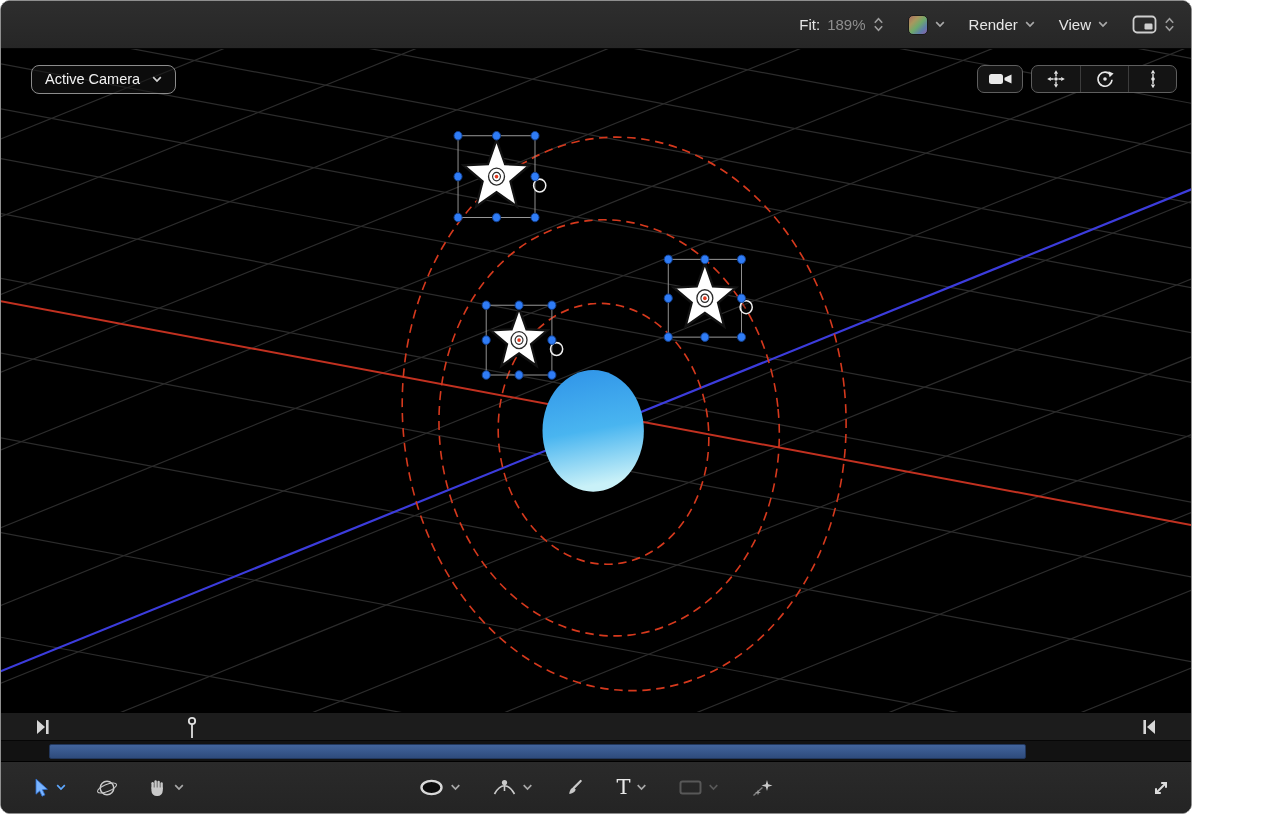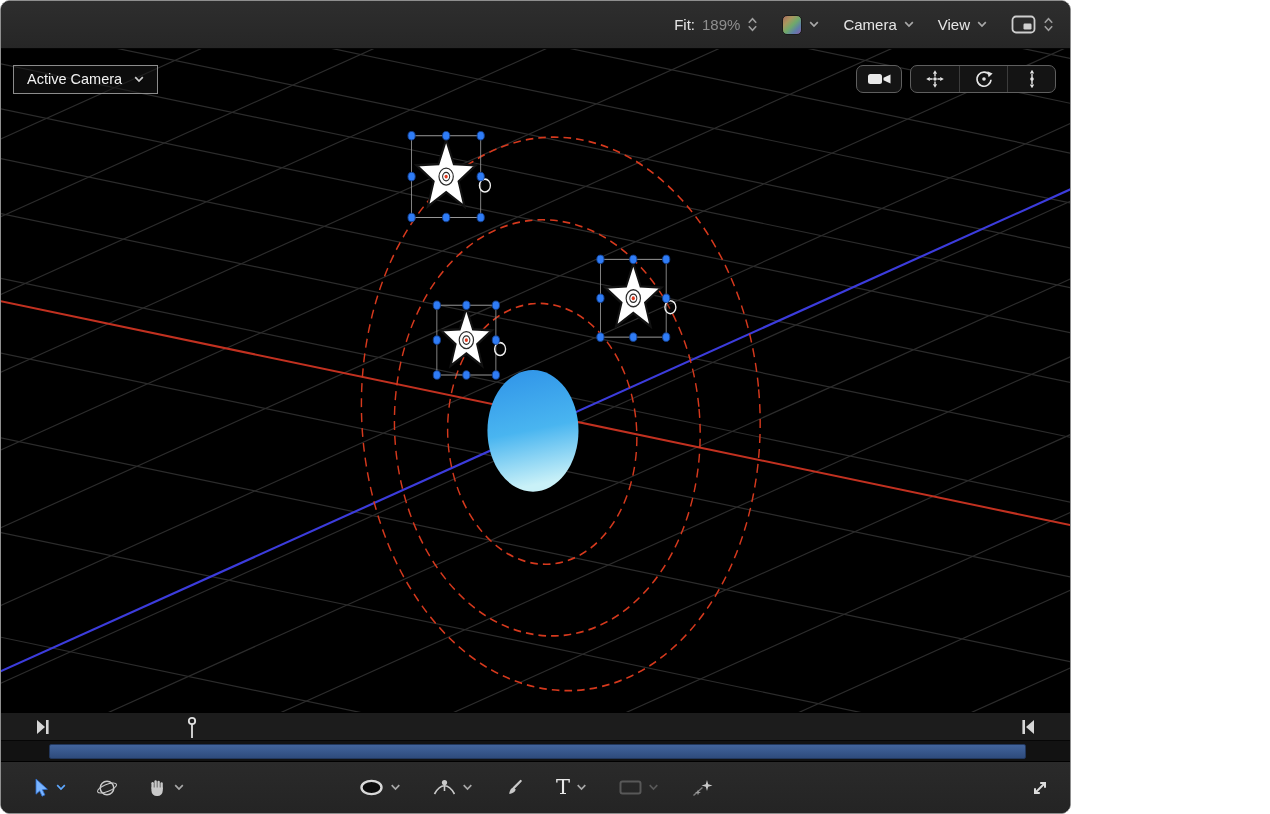--- a/index.html
+++ b/index.html
@@ -1,33 +1,33 @@
 <!DOCTYPE html>
 <html><head>
 <meta charset="utf-8">
 <style>
   * { box-sizing: border-box; margin: 0; padding: 0; }
   html,body { background:#ffffff; font-family:"Liberation Sans", sans-serif; }
-  .window { position:relative; width:1071px; height:814px; border:1px solid #8f8f8f;
+  .window { position:relative; width:1192px; height:814px; border:1px solid #8f8f8f;
             border-radius:10px; overflow:hidden; background:#000; display:flex; flex-direction:column; }
 
   
   .top-toolbar { flex:0 0 48px; background:linear-gradient(#2e2e2e,#262626);
                  border-bottom:1px solid #050505; display:flex; align-items:center;
                  justify-content:flex-end; gap:24px; padding:0 16px; color:#e6e6e6; font-size:15px; }
   .ctl { display:flex; align-items:center; gap:7px; cursor:default; }
   .dim { color:#8f8f8f; }
   .swatch { width:20px; height:20px; border-radius:5px; border:1px solid #1a1a1a;
             background:linear-gradient(135deg,#a96a5e 0%,#a9975e 28%,#6ea96b 52%,#5e7ea9 76%,#8a5ea9 100%); }
 
   
   .canvas { position:relative; flex:1 1 auto; background:#000; overflow:hidden; }
   #scene-svg { position:absolute; inset:0; width:100%; height:100%; }
-  .camera-btn { position:absolute; left:12px; top:16px; display:flex; align-items:center; gap:12px;
-                padding:5px 13px 6px; border:1px solid #8c8c8c; border-radius:0;
+  .camera-btn { position:absolute; left:30px; top:16px; display:flex; align-items:center; gap:12px;
+                padding:5px 13px 6px; border:1px solid #8c8c8c; border-radius:8px;
                 background:rgba(22,22,22,0.55); color:#f2f2f2; font-size:14.5px; }
   .view-tools { position:absolute; right:14px; top:16px; display:flex; gap:8px; align-items:center; }
   .vt-btn { height:28px; min-width:46px; display:flex; align-items:center; justify-content:center;
             background:#141414; border:1px solid #5f5f5f; border-radius:7px; }
   .vt-group { display:flex; background:#141414; border:1px solid #5f5f5f; border-radius:7px; overflow:hidden; }
   .vt-cell { width:48px; height:26px; display:flex; align-items:center; justify-content:center; }
   .vt-cell + .vt-cell { border-left:1px solid #3c3c3c; }
 
   
   .ruler { position:relative; flex:0 0 28px; background:#1c1c1c; border-top:1px solid #000; }
@@ -63,21 +63,21 @@
           <polyline points="1.8,10.2 5.5,14.2 9.2,10.2"></polyline>
         </svg>
     </div>
     <div class="ctl">
       <span class="swatch"></span>
       <svg width="10" height="7" viewBox="0 0 10 7">
           <polyline points="1.2,1.2 5,5 8.8,1.2" fill="none" stroke="#a8a8a8" stroke-width="1.7"></polyline>
         </svg>
     </div>
     <div class="ctl">
-      <span>Camera</span>
+      <span>Render</span>
       <svg width="10" height="7" viewBox="0 0 10 7">
           <polyline points="1.2,1.2 5,5 8.8,1.2" fill="none" stroke="#a8a8a8" stroke-width="1.7"></polyline>
         </svg>
     </div>
     <div class="ctl">
       <span>View</span>
       <svg width="10" height="7" viewBox="0 0 10 7">
           <polyline points="1.2,1.2 5,5 8.8,1.2" fill="none" stroke="#a8a8a8" stroke-width="1.7"></polyline>
         </svg>
     </div>

